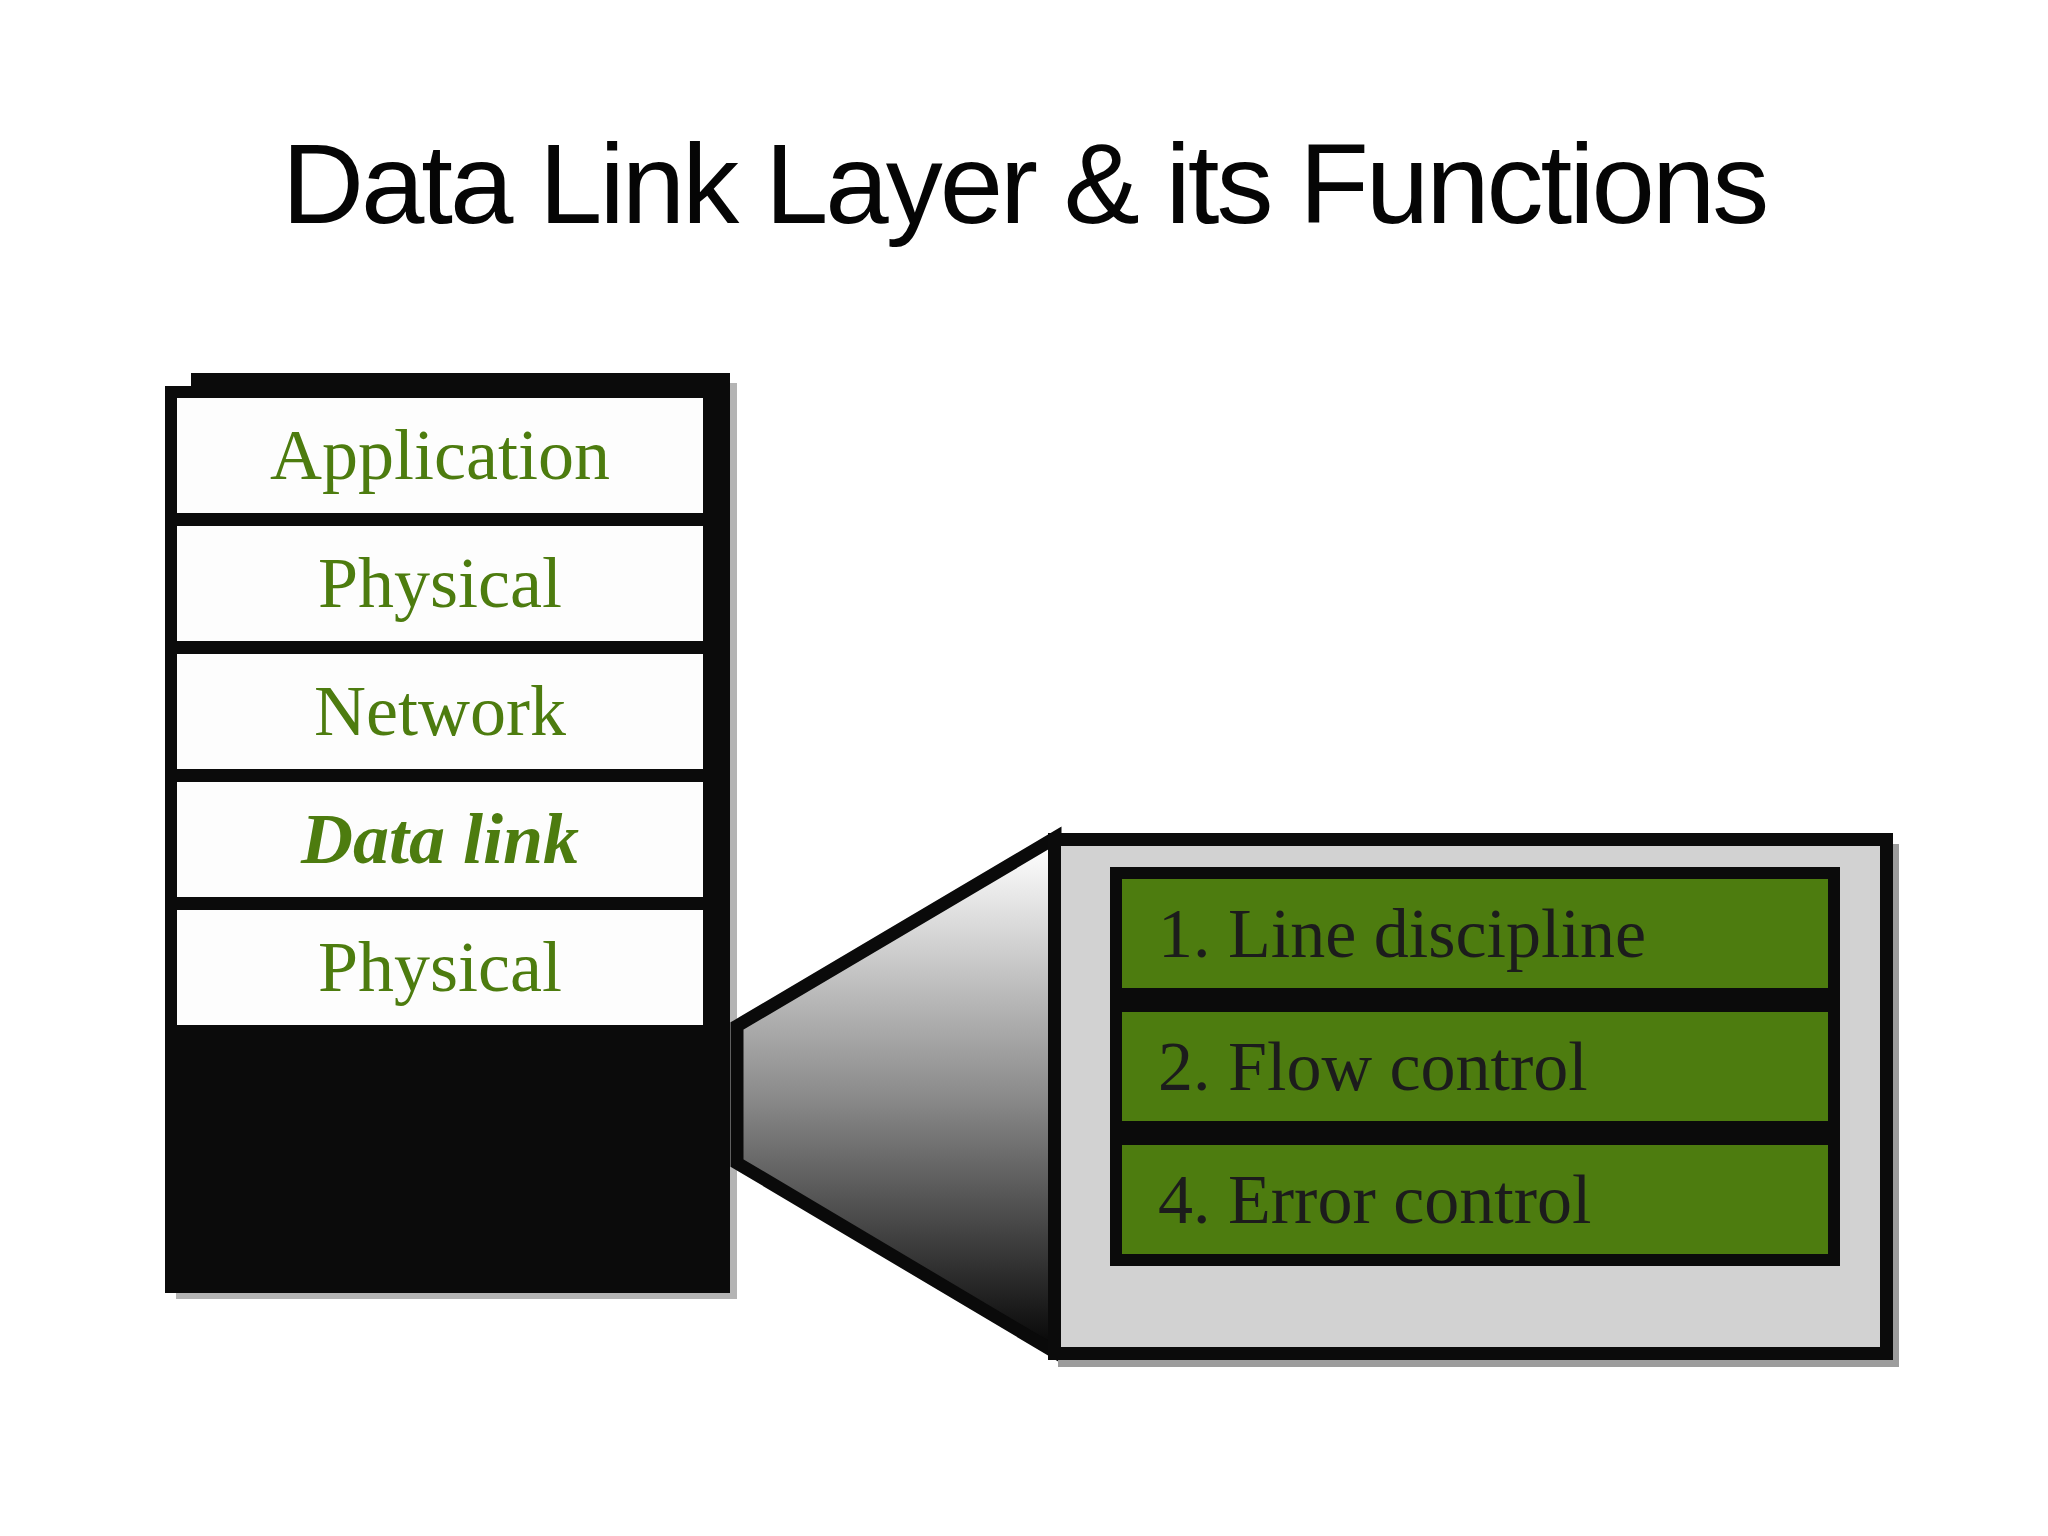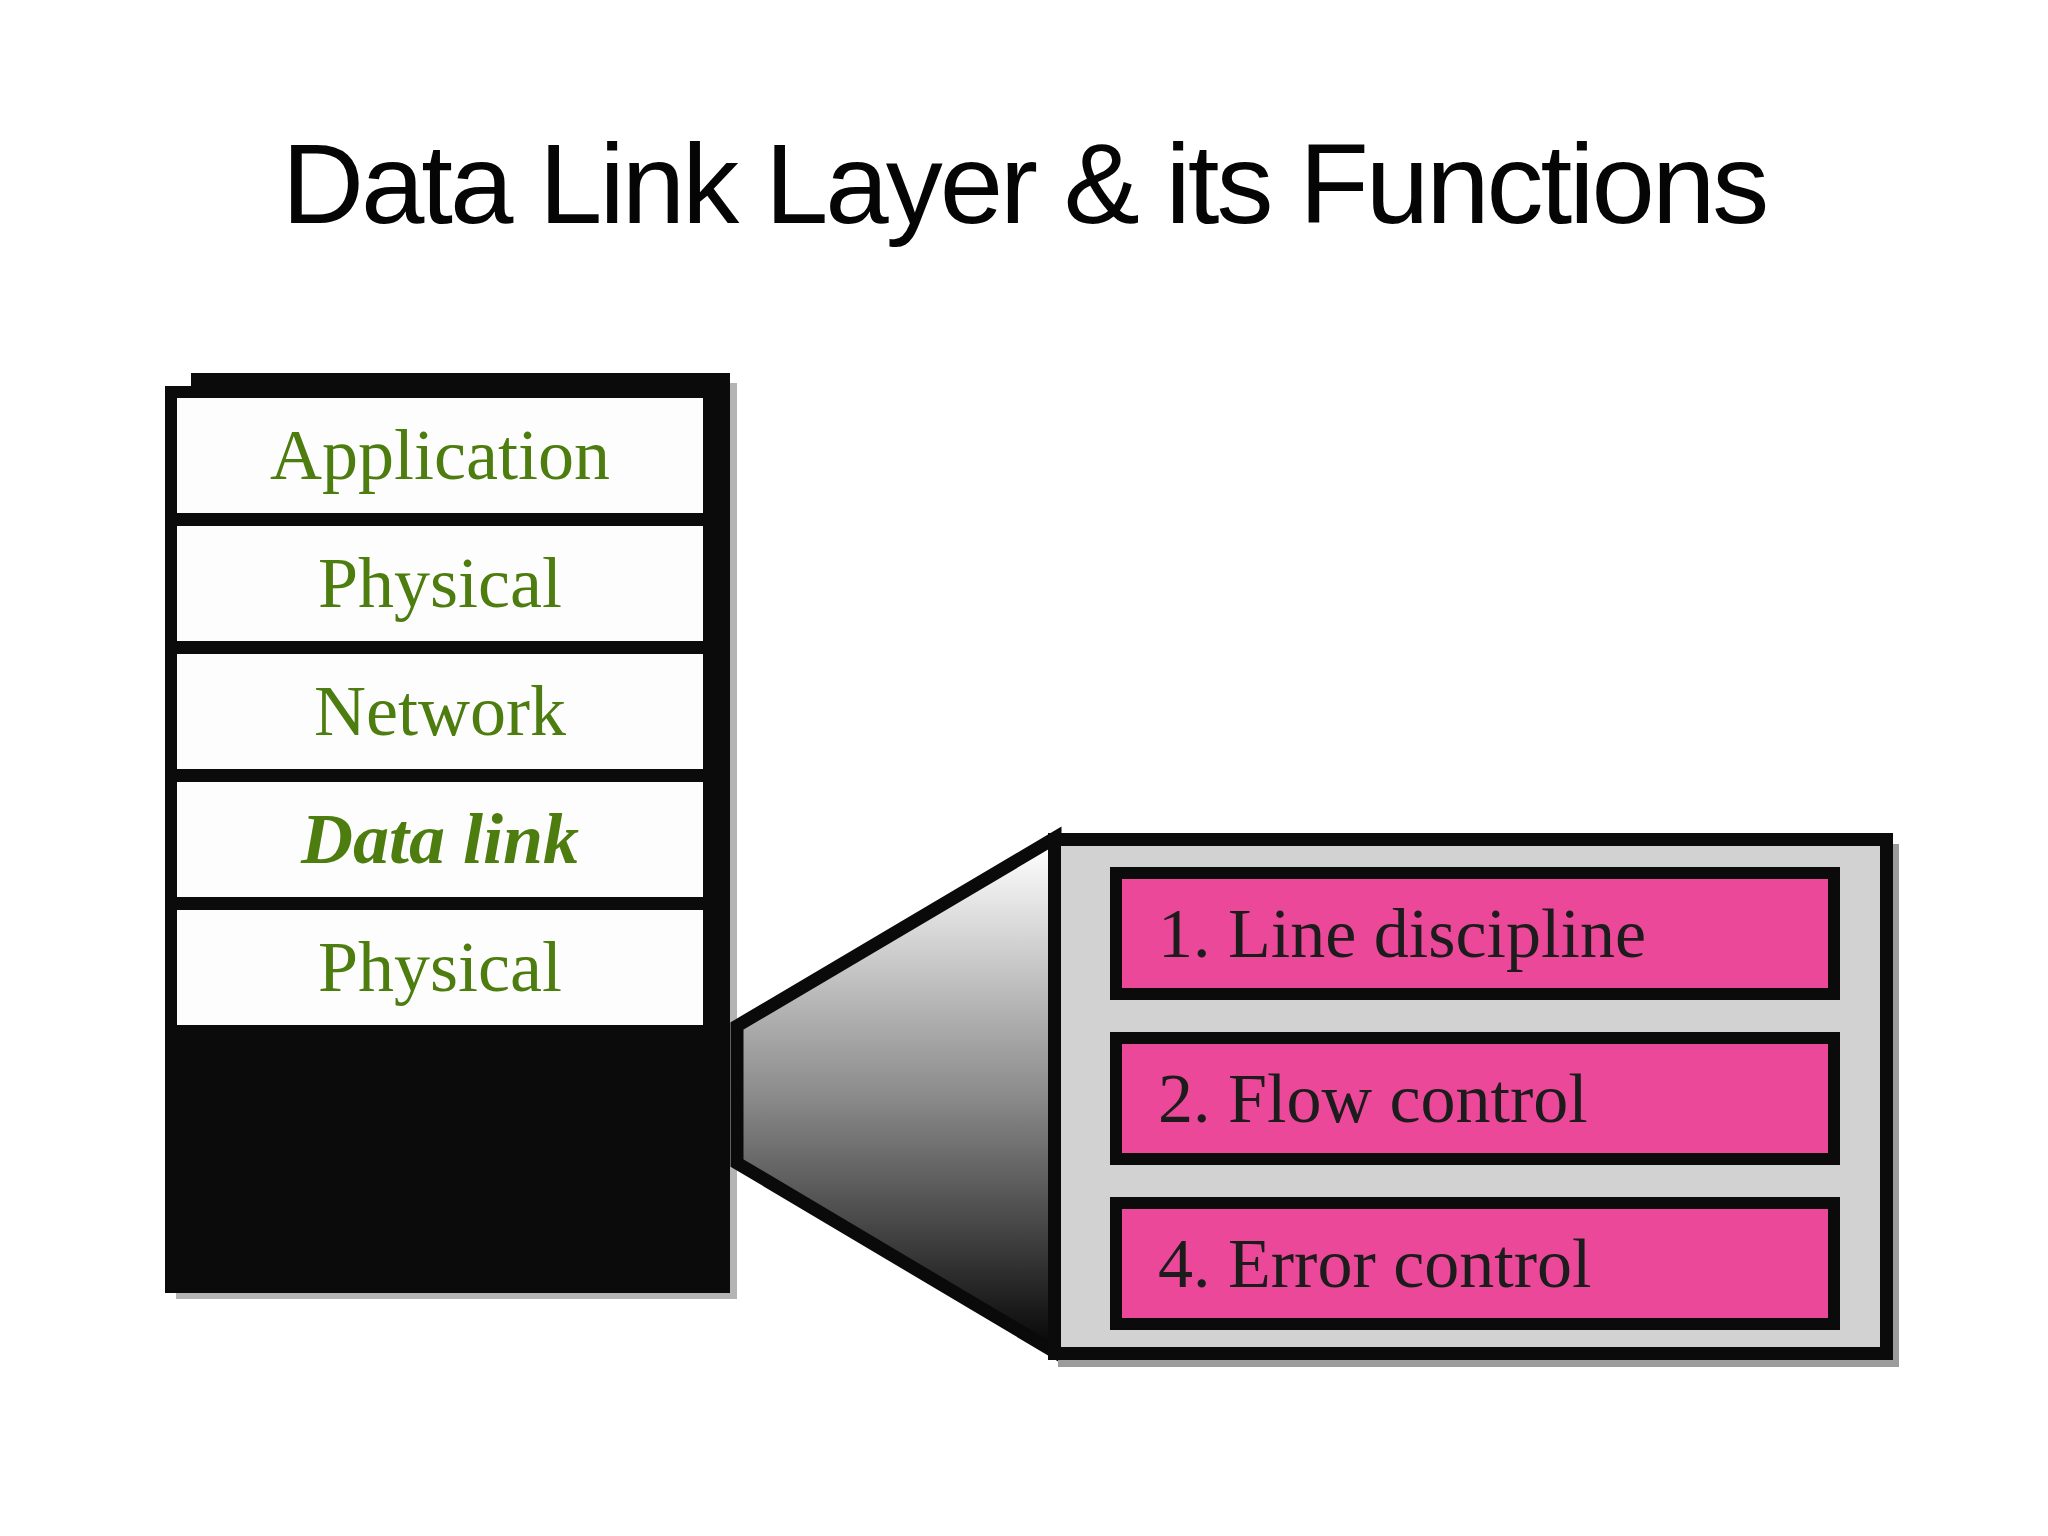--- a/index.html
+++ b/index.html
@@ -66,22 +66,21 @@
     background:#d2d2d2;
     border:13px solid #0b0b0b;
     box-sizing:border-box;
     padding:21px 0 0 49px;
     box-shadow:8px 9px 0 -2px #9c9c9c;
   }
   .function-box{
     width:730px;height:133px;
     box-sizing:border-box;
     border:12px solid #0b0b0b;
-    background:#ec4899;
-    margin-bottom:32px;
+    background:#4d7c0f;
     display:flex;
     align-items:center;
     padding-left:36px;
     font-size:70px;
     color:#1c1c1c;
     white-space:nowrap;
   }
 </style>
 </head>
 <body>

